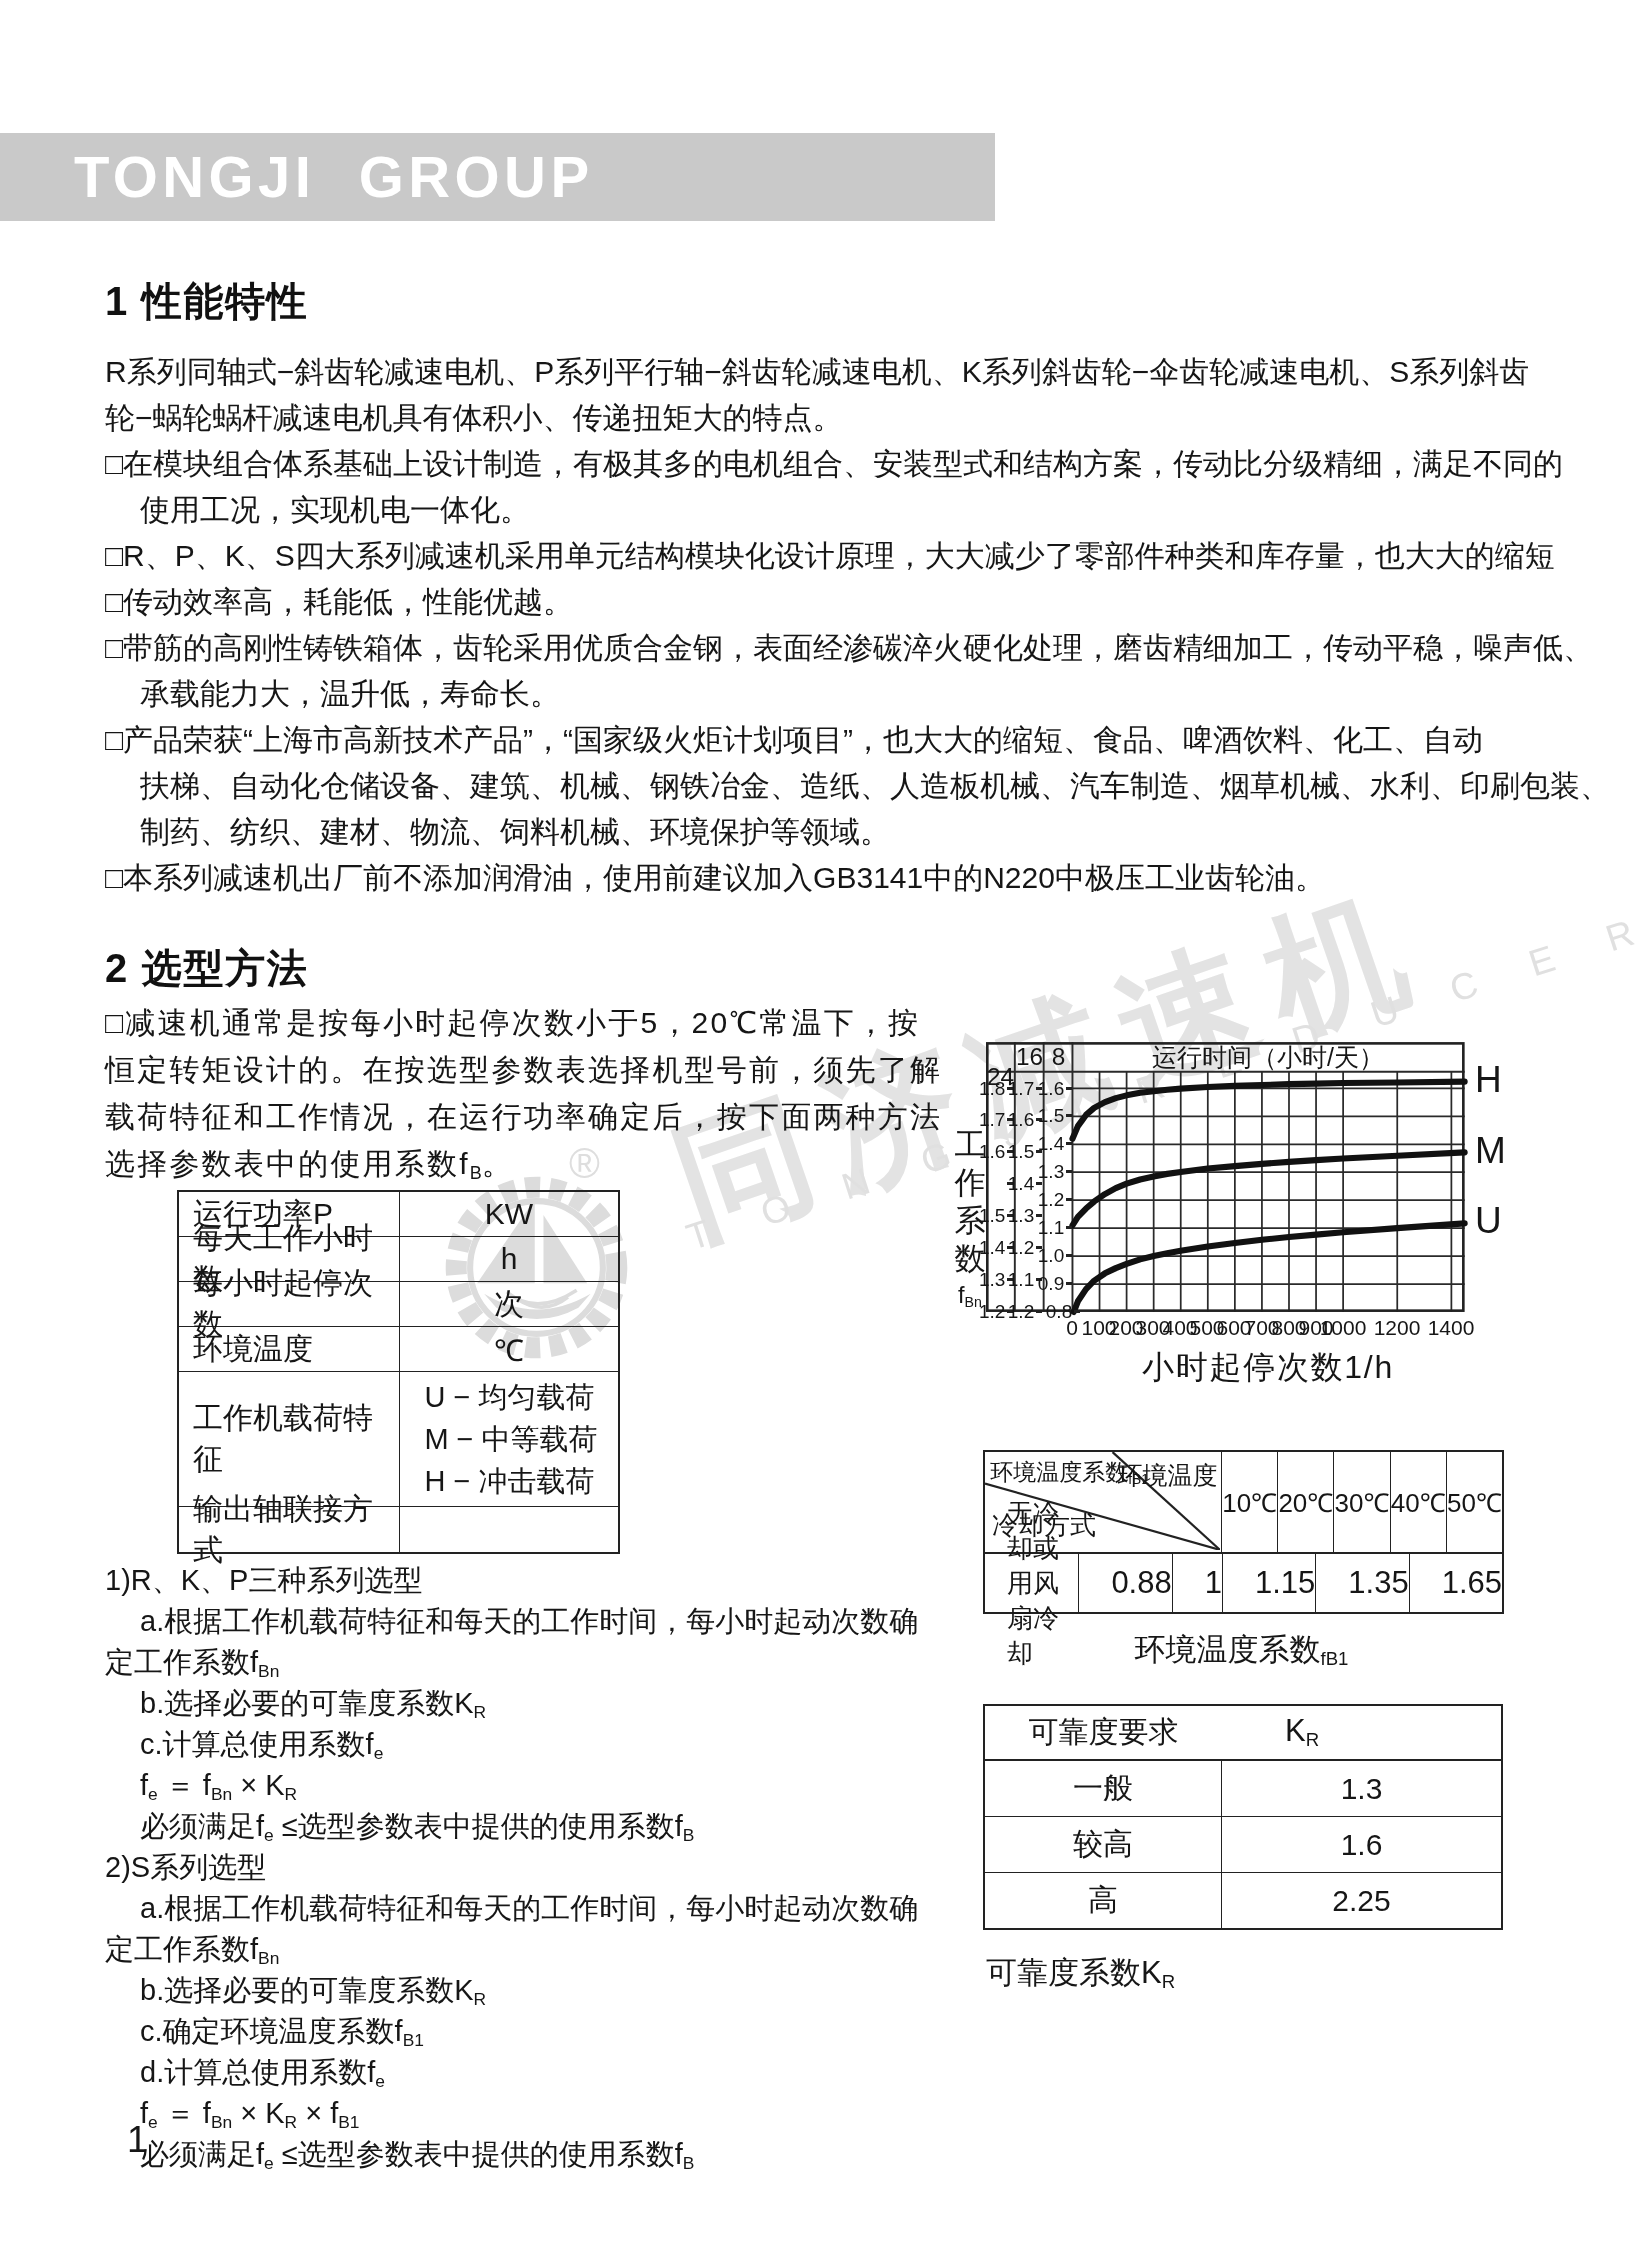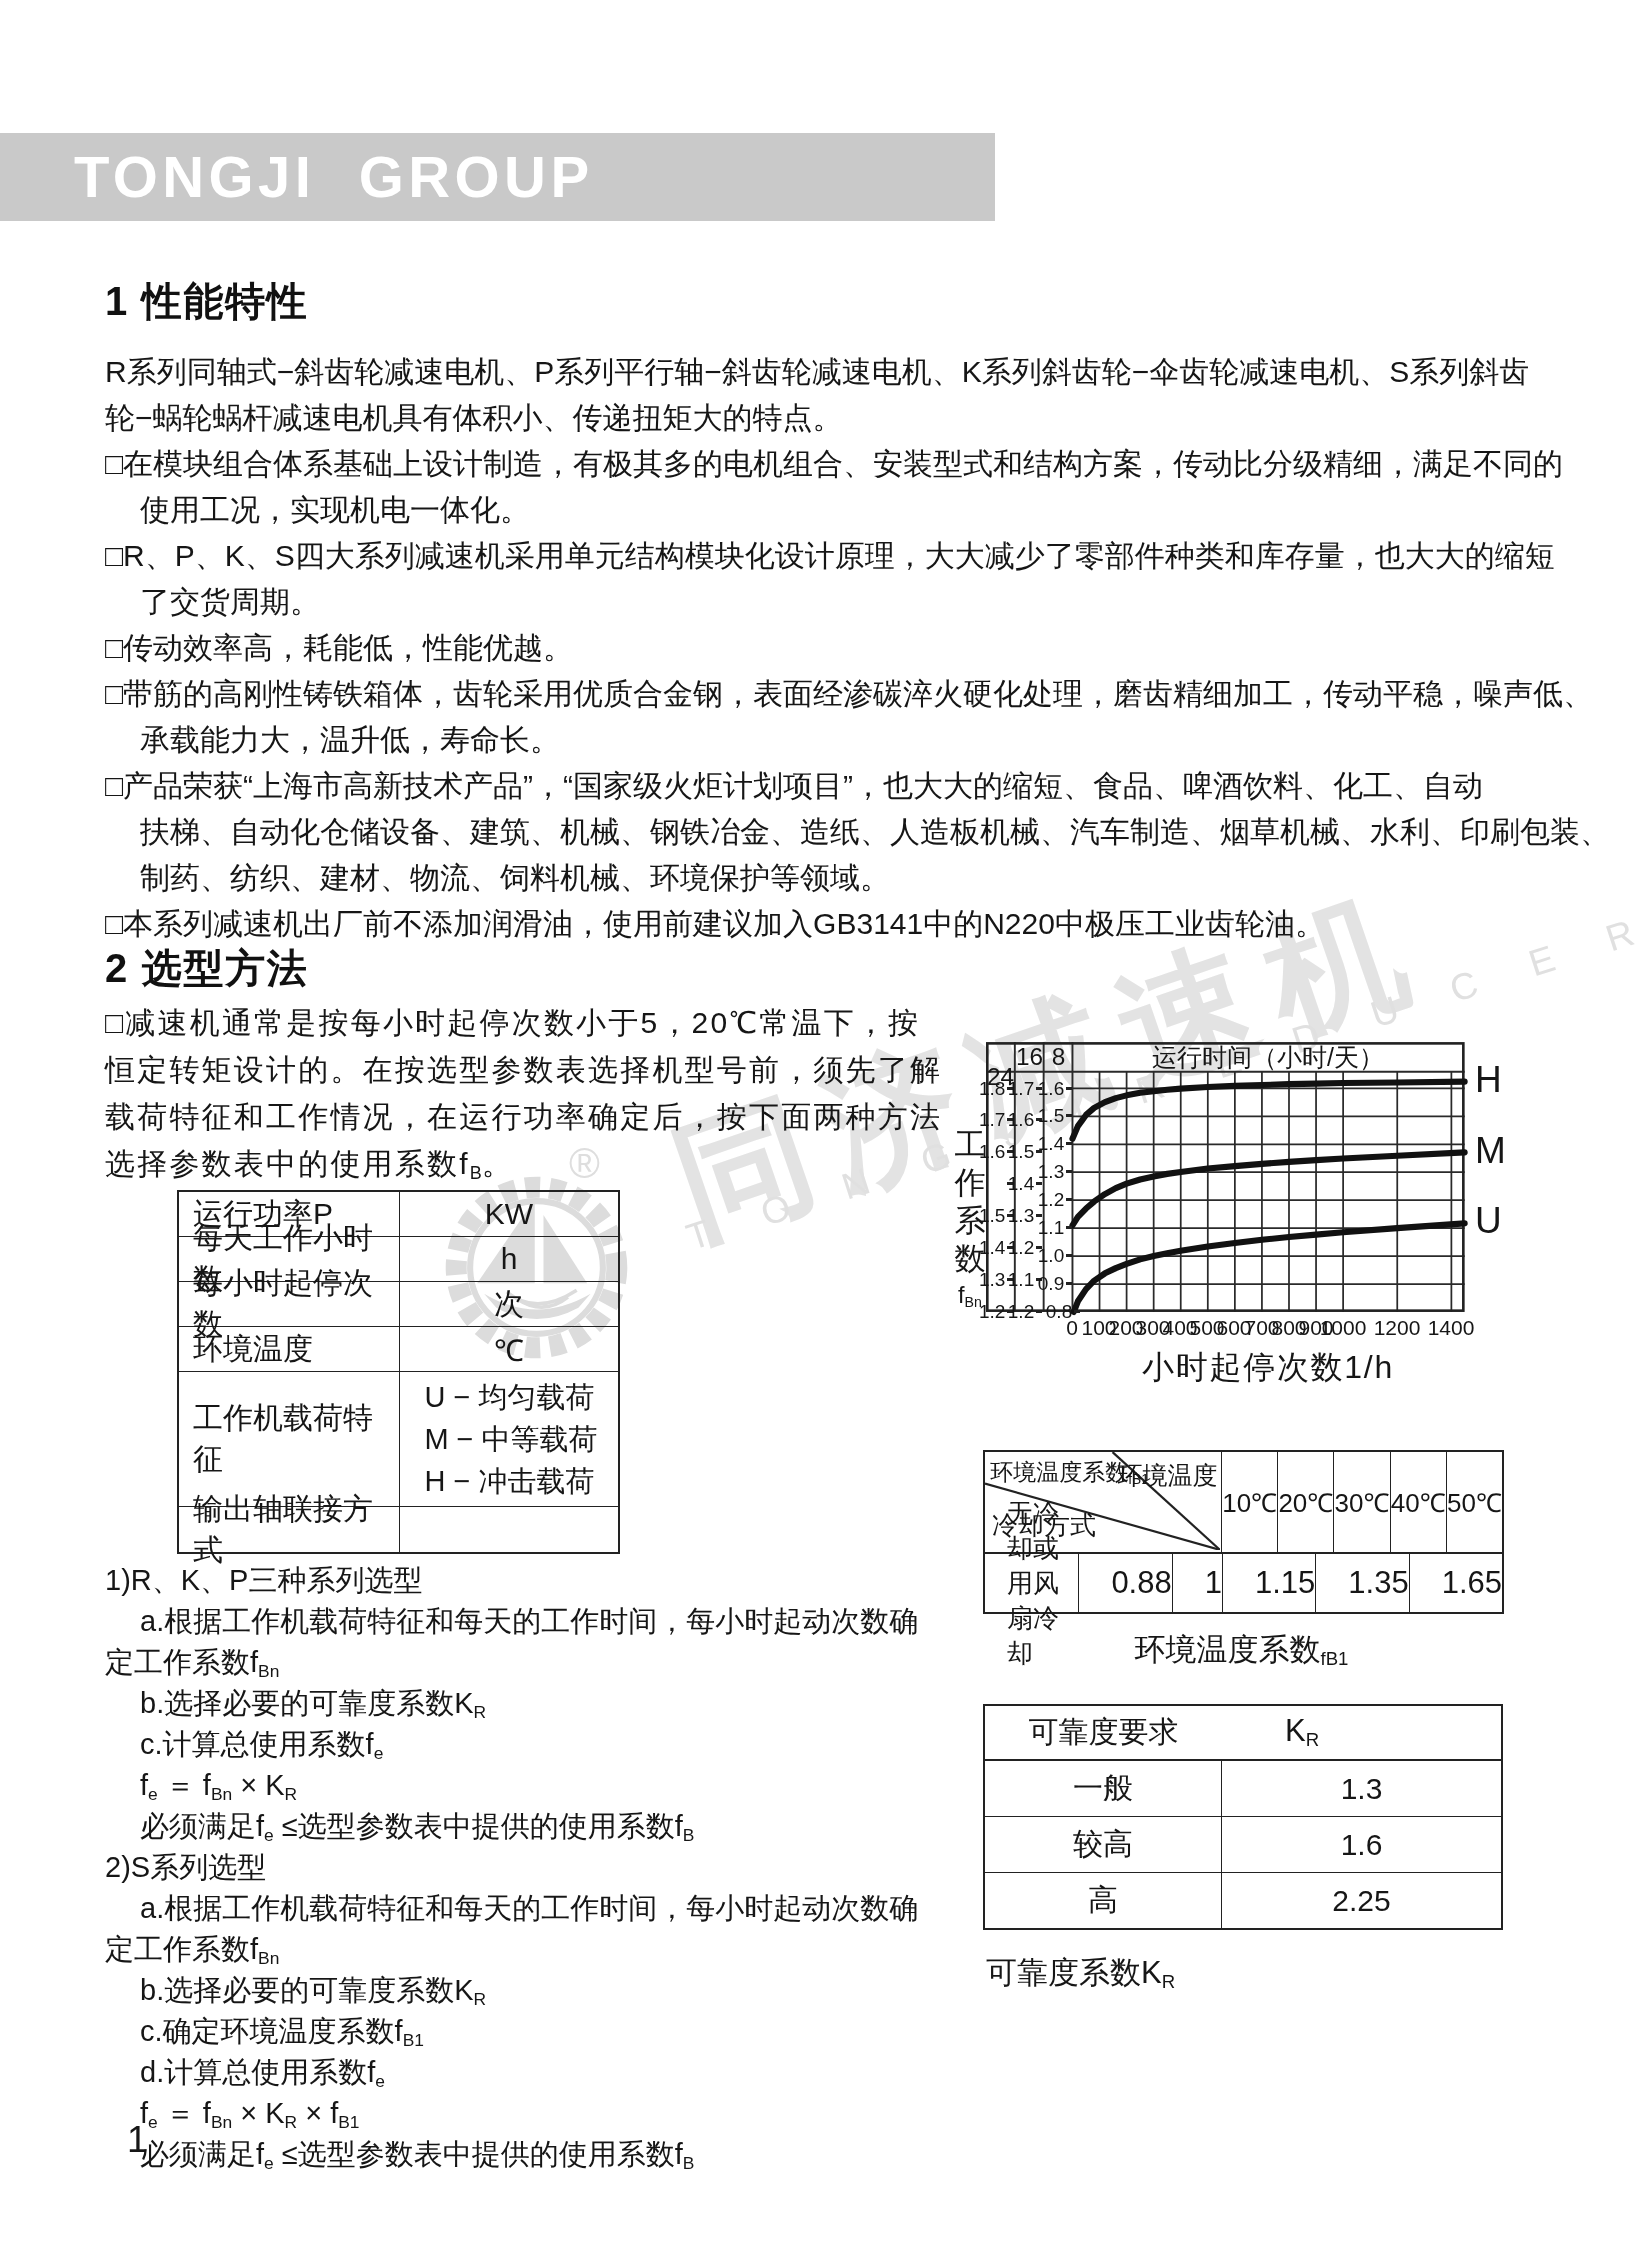--- a/index.html
+++ b/index.html
@@ -97,21 +97,20 @@
     <div class="bt">TONGJI GROUP</div>
   </div>
 
   <div class="abs z1 h-sec" style="left:105px;top:274px;">1 性能特性</div>
   <div class="abs z1" id="s1-lines">
       <div class="t-line"><span>R系列同轴式−斜齿轮减速电机、P系列平行轴−斜齿轮减速电机、K系列斜齿轮−伞齿轮减速电机、S系列斜齿</span></div>
       <div class="t-line"><span>轮−蜗轮蜗杆减速电机具有体积小、传递扭矩大的特点。</span></div>
       <div class="t-line"><span>□在模块组合体系基础上设计制造，有极其多的电机组合、安装型式和结构方案，传动比分级精细，满足不同的</span></div>
       <div class="t-line ind"><span>使用工况，实现机电一体化。</span></div>
       <div class="t-line"><span>□R、P、K、S四大系列减速机采用单元结构模块化设计原理，大大减少了零部件种类和库存量，也大大的缩短</span></div>
-      <div class="t-line ind"><span>了交货周期。</span></div>
       <div class="t-line"><span>□传动效率高，耗能低，性能优越。</span></div>
       <div class="t-line"><span>□带筋的高刚性铸铁箱体，齿轮采用优质合金钢，表面经渗碳淬火硬化处理，磨齿精细加工，传动平稳，噪声低、</span></div>
       <div class="t-line ind"><span>承载能力大，温升低，寿命长。</span></div>
       <div class="t-line"><span>□产品荣获“上海市高新技术产品”，“国家级火炬计划项目”，也大大的缩短、食品、啤酒饮料、化工、自动</span></div>
       <div class="t-line ind"><span>扶梯、自动化仓储设备、建筑、机械、钢铁冶金、造纸、人造板机械、汽车制造、烟草机械、水利、印刷包装、</span></div>
       <div class="t-line ind"><span>制药、纺织、建材、物流、饲料机械、环境保护等领域。</span></div>
       <div class="t-line"><span>□本系列减速机出厂前不添加润滑油，使用前建议加入GB3141中的N220中极压工业齿轮油。</span></div>
     </div>
 
   <div class="abs z1 h-sec" style="left:105px;top:941px;">2 选型方法</div>

